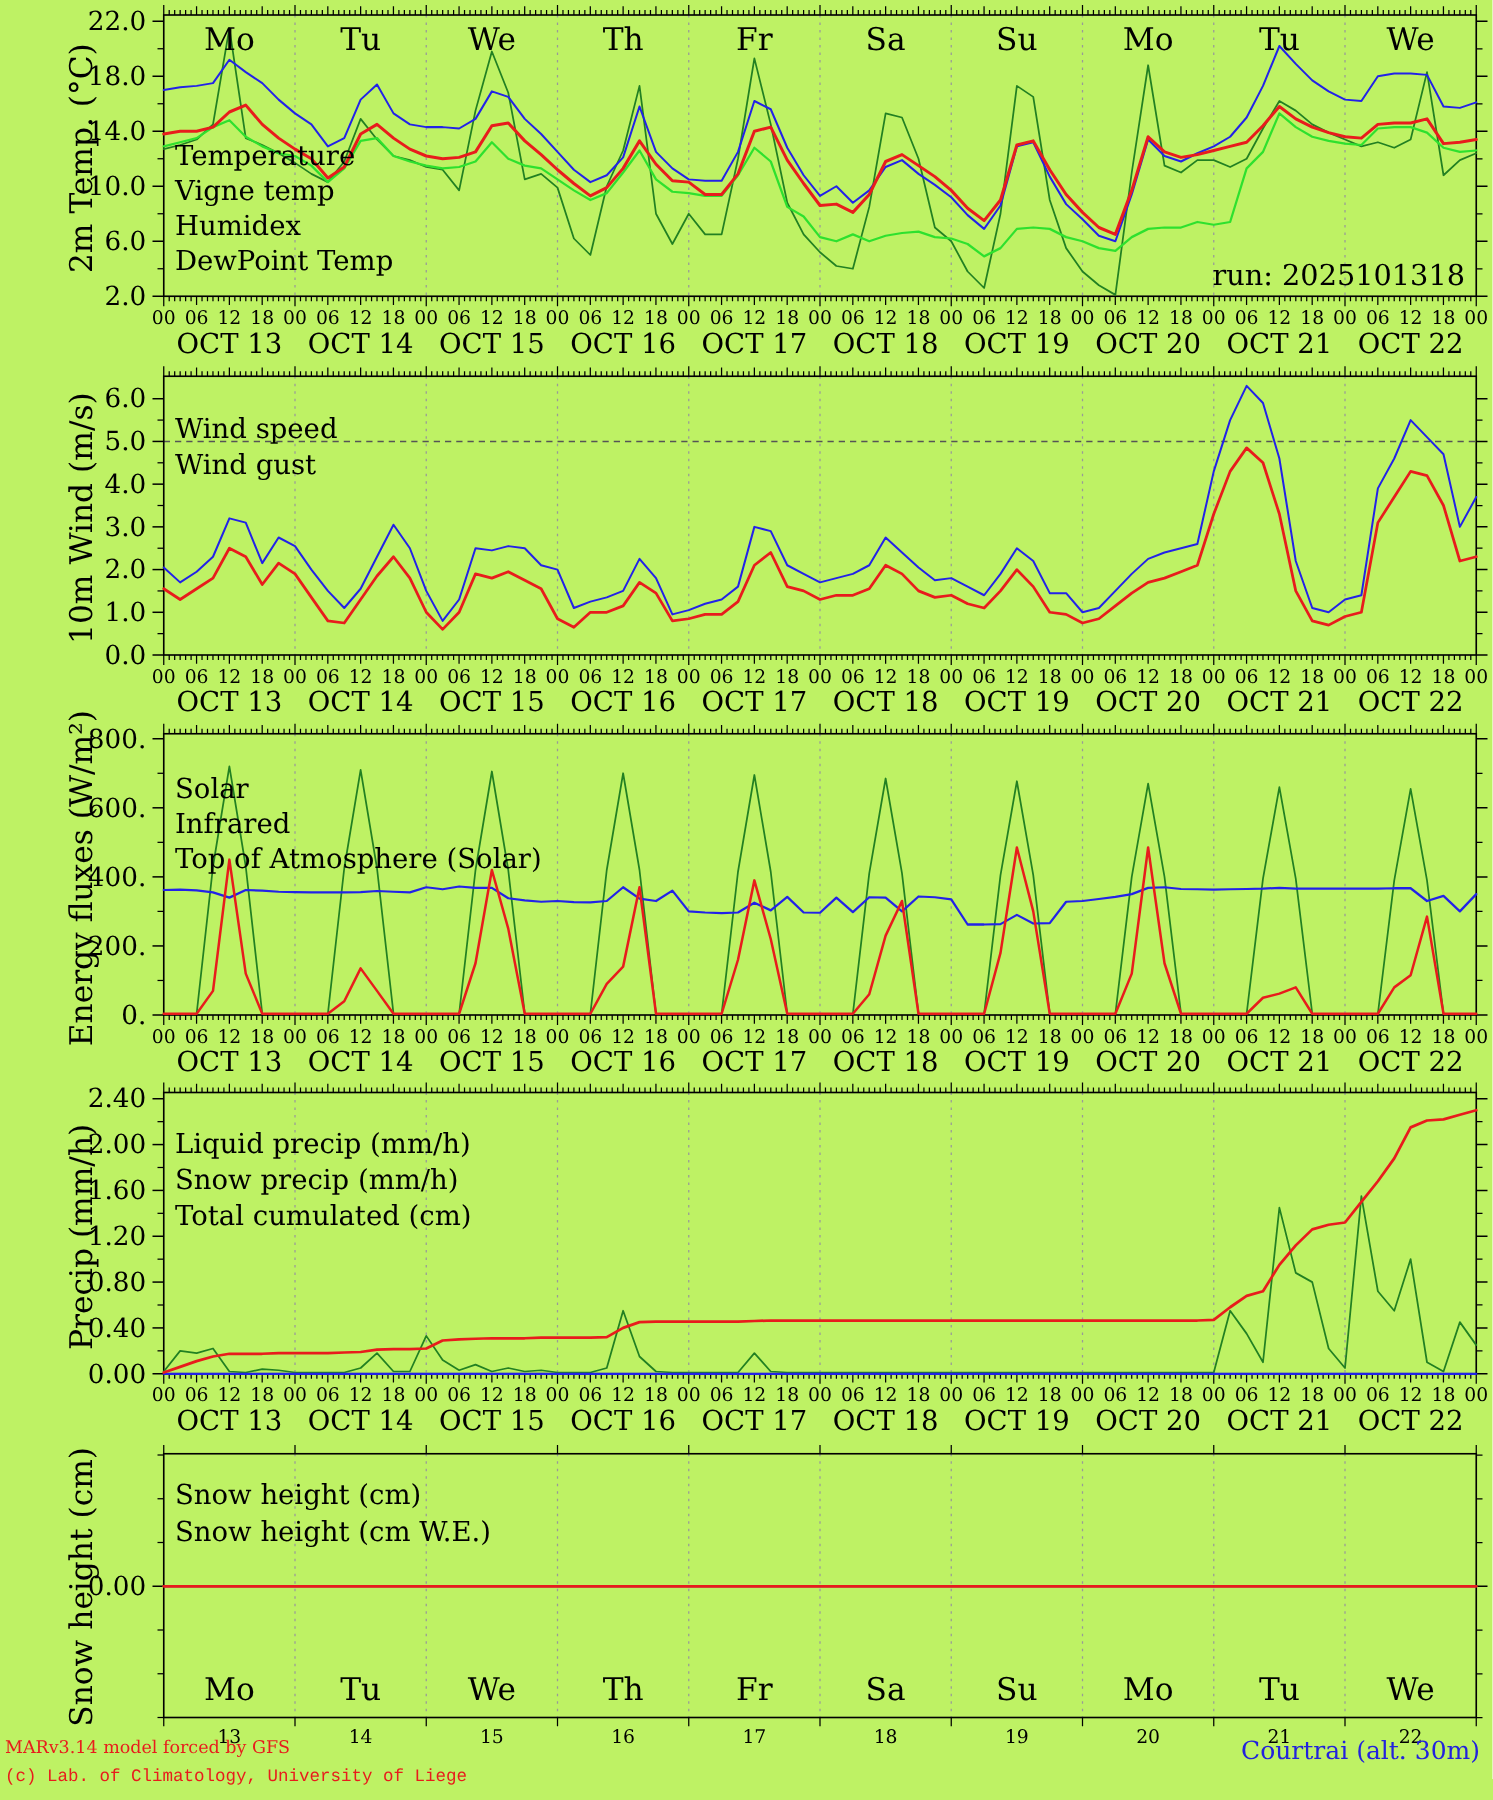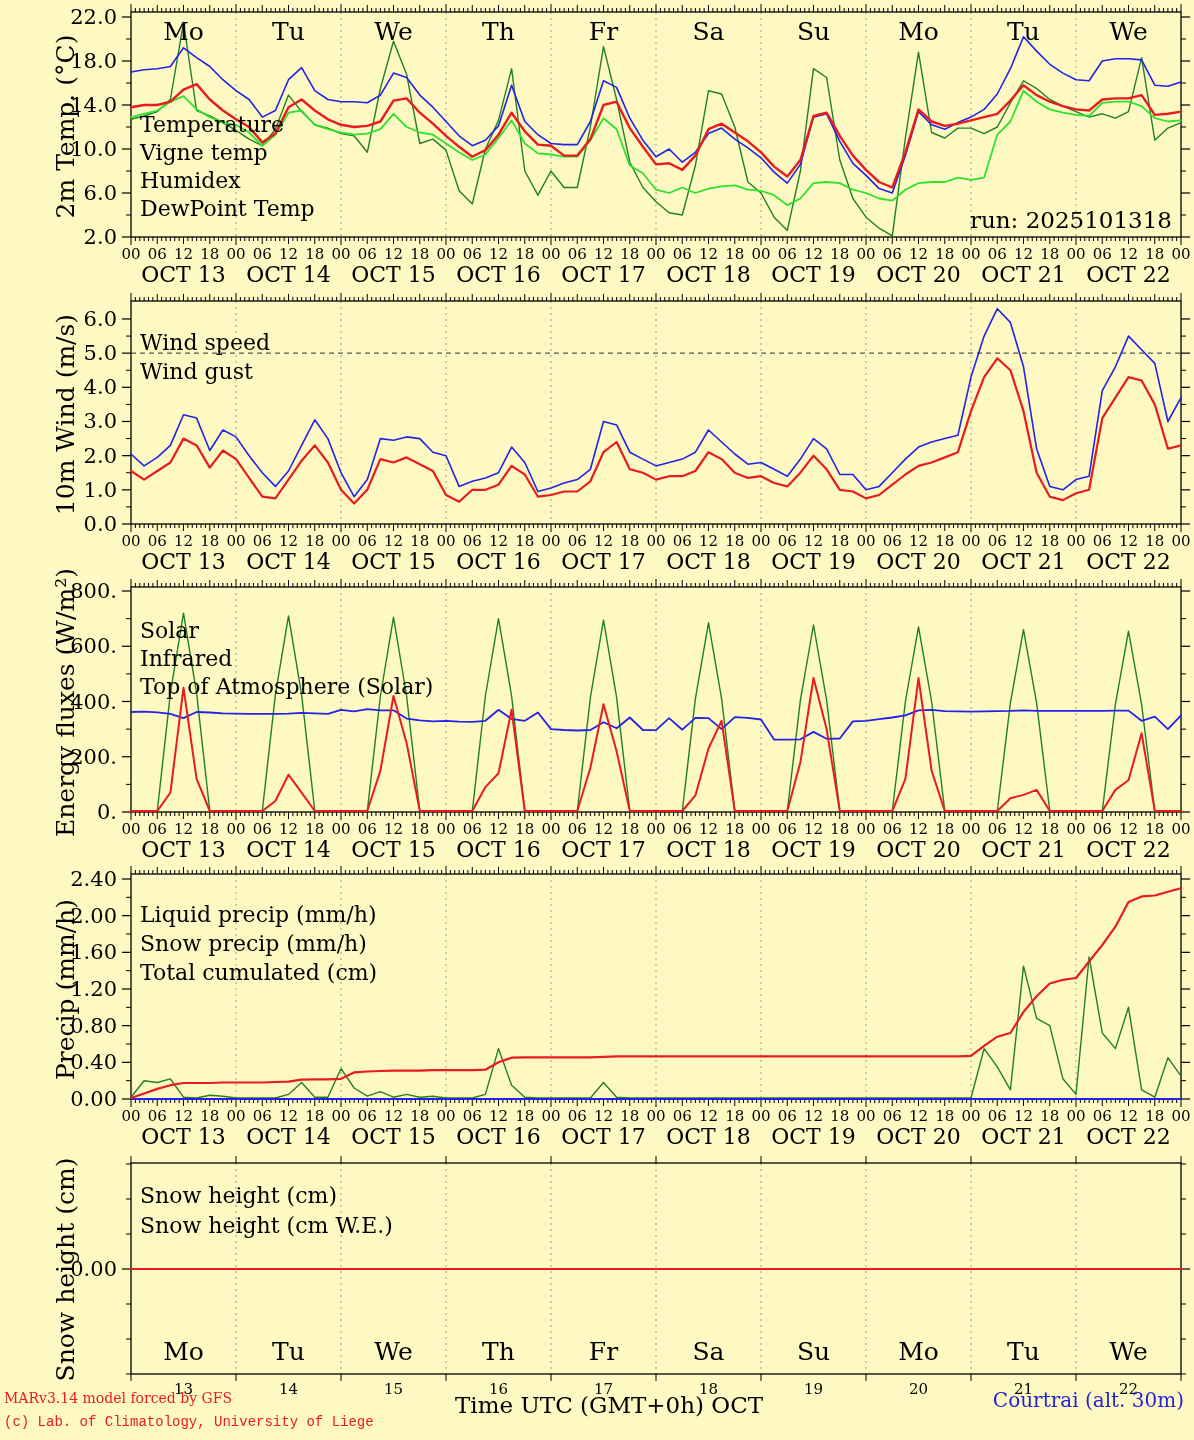--- a/index.html
+++ b/index.html
@@ -1,16 +1,16 @@
 <!DOCTYPE html>
 <html><head>
 <meta charset="utf-8">
 <style>
   html,body{margin:0;padding:0;background:#fff;}
-  #stage{position:relative;width:1194px;height:1440px;background:#fef9c3;
+  #stage{position:relative;width:1194px;height:1440px;background:#bef264;
          font-family:"DejaVu Serif","Liberation Serif",serif;overflow:hidden;}
   #plot{position:absolute;left:0;top:0;}
   .axis-title{position:absolute;transform:rotate(-90deg);transform-origin:center center;
 % ;
     white-space:nowrap;font-size:25px;color:#000;text-align:center;}
   .footer-red{position:absolute;color:#e81c1c;font-size:14px;white-space:nowrap;}
   .footer-center{position:absolute;color:#000;font-size:23px;white-space:nowrap;}
   .station{position:absolute;color:#2222dd;font-size:20px;white-space:nowrap;}
   svg text{font-family:"DejaVu Serif","Liberation Serif",serif;fill:#000;}
 </style>
@@ -2428,15 +2428,14 @@
     </svg>
 
   <div class="axis-title" style="left:-60px;top:112px;width:250px;">2m Temp. (°C)</div>
   <div class="axis-title" style="left:-70px;top:400px;width:270px;">10m Wind (m/s)</div>
   <div class="axis-title" style="left:-110px;top:688px;width:350px;">Energy fluxes (W/m²)</div>
   <div class="axis-title" style="left:-45px;top:975px;width:220px;">Precip (mm/h)</div>
   <div class="axis-title" style="left:-75px;top:1255px;width:280px;">Snow height (cm)</div>
 
   <div class="footer-red" style="left:4px;top:1390px;">MARv3.14 model forced by GFS</div>
   <div class="footer-red" style="left:4px;top:1414px;font-family:Liberation Mono, monospace;">(c) Lab. of Climatology, University of Liege</div>
-  <div class="footer-center" style="left:455px;top:1392px;">Time UTC (GMT+0h) OCT</div>
   <div class="station" style="right:10px;top:1388px;">Courtrai (alt. 30m)</div>
 </div>
 
 </body></html>

